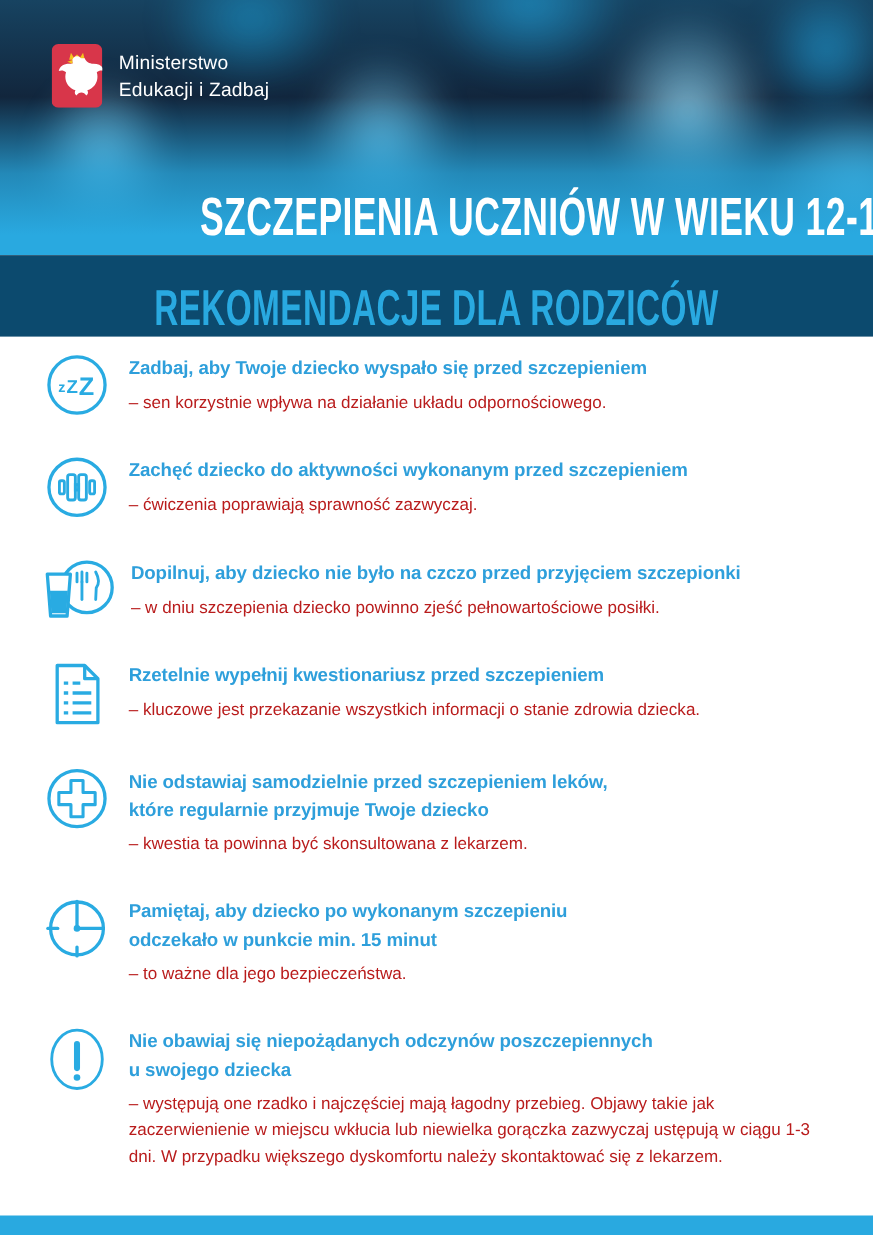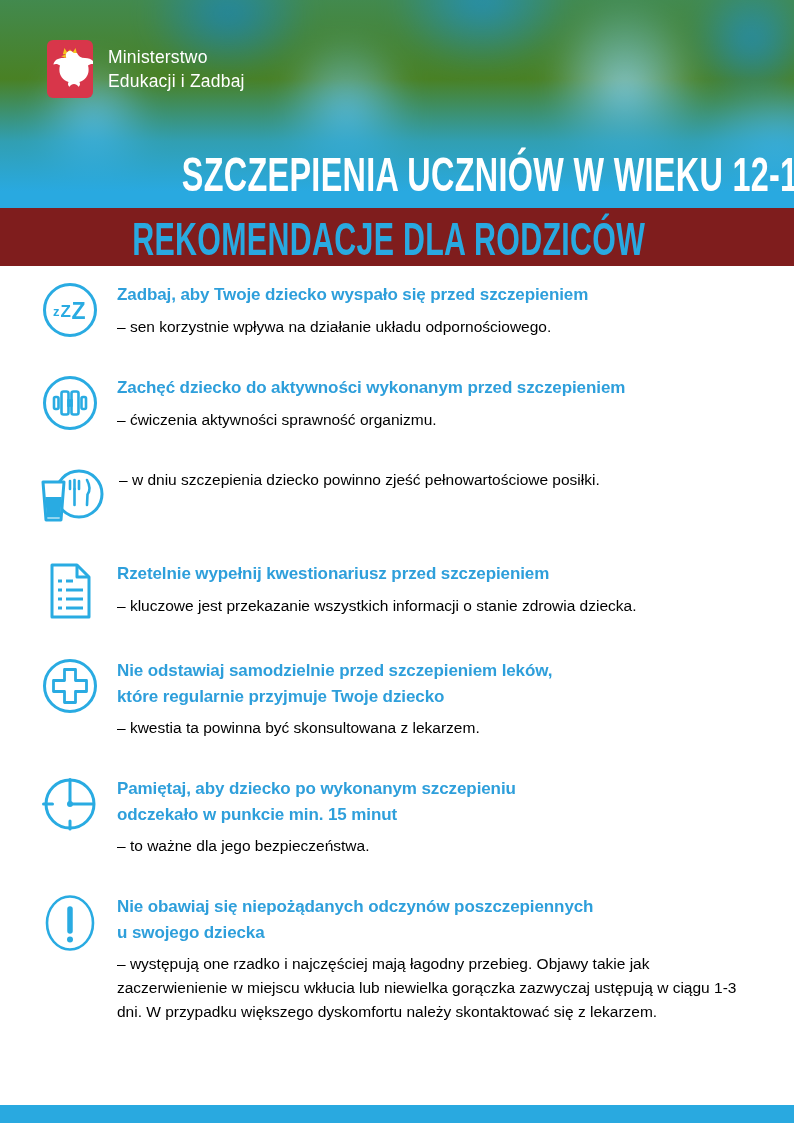--- a/index.html
+++ b/index.html
@@ -1,20 +1,20 @@
 <!DOCTYPE html>
 <html lang="pl"><head>
 <meta charset="utf-8">
 <style>
   html,body{margin:0;padding:0;}
   body{font-family:"Liberation Sans",sans-serif;background:#e8e8e8;}
   .poster{width:794px;height:1123px;position:relative;overflow:hidden;background:#fff;margin:0 auto;}
 
   
-  .hero{position:relative;height:208px;background:#4d7c0f;overflow:hidden;}
+  .hero{position:relative;height:232px;background:#0f172a;overflow:hidden;}
   .hero-blobs{position:absolute;inset:-25px;filter:blur(13px);opacity:.85;
     background:
       radial-gradient(90px 110px at 14% 60%, #8fd3ef 0%, rgba(143,211,239,0) 70%),
       radial-gradient(120px 90px at 30% 15%, #1579a8 0%, rgba(21,121,168,0) 70%),
       radial-gradient(100px 120px at 44% 55%, #7fcdee 0%, rgba(127,205,238,0) 70%),
       radial-gradient(130px 100px at 60% 10%, #1b86ba 0%, rgba(27,134,186,0) 70%),
       radial-gradient(110px 130px at 77% 45%, #9bd8f1 0%, rgba(155,216,241,0) 72%),
       radial-gradient(90px 90px at 92% 25%, #1b86ba 0%, rgba(27,134,186,0) 70%),
       radial-gradient(120px 100px at 95% 70%, #7fcdee 0%, rgba(127,205,238,0) 70%);
   }
@@ -23,31 +23,31 @@
       rgba(41,169,224,.78) 68%, #29a9e0 92%);}
   .logo{position:absolute;top:40px;left:47px;display:flex;align-items:center;gap:15px;}
   .shield svg{display:block;}
   .logo-text{color:#fff;font-size:17.5px;line-height:1.4;letter-spacing:.2px;}
   .title{position:absolute;bottom:8px;left:0;width:100%;text-align:center;margin:0;color:#fff;}
   .condensed{display:inline-block;transform:scaleX(.66);transform-origin:50% 50%;
     white-space:nowrap;font-weight:700;letter-spacing:.5px;}
   .title .condensed{font-size:49px;line-height:1.05;}
 
   
-  .subtitle-band{padding:7px 0 3px;background:#7f1d1d;}
+  .subtitle-band{text-align:center;padding:23px 0 3px;background:#0c4a6e;}
   .subtitle-band .condensed{font-size:46px;color:#29a9e0;line-height:1.05;}
 
   
   .items{padding:15px 40px 0 36px;}
   .item{display:flex;gap:13px;margin-bottom:35px;}
   .item-icon{flex:0 0 68px;display:flex;justify-content:center;align-items:flex-start;}
   .item-texts{flex:1;padding-top:1px;}
   .item-heading{margin:0 0 7px;color:#2e9fdb;font-weight:700;font-size:17px;
     line-height:1.5;white-space:pre-line;letter-spacing:-.1px;}
-  .item-detail{margin:0;color:#000000;font-size:15.5px;line-height:1.55;max-width:660px;}
+  .item-detail{margin:0;color:#b91c1c;font-size:15.5px;line-height:1.55;max-width:660px;}
 
   
   .footer-bar{position:absolute;left:0;right:0;bottom:0;height:18px;background:#29a9e0;}
 </style>
 </head>
 <body>
 
 <div class="poster">
 
   <header class="hero">
@@ -102,40 +102,41 @@
             <rect x="13" y="23" width="4.5" height="12" rx="1.5"></rect>
             <rect x="20.5" y="17.5" width="7" height="23" rx="2"></rect>
             <rect x="27.5" y="26.5" width="3" height="5"></rect>
             <rect x="30.5" y="17.5" width="7" height="23" rx="2"></rect>
             <rect x="40.5" y="23" width="4.5" height="12" rx="1.5"></rect>
           </g>
         </svg>
       </div>
       <div class="item-texts">
         <h3 class="item-heading">Zachęć dziecko do aktywności wykonanym przed szczepieniem</h3>
-        <p class="item-detail">– ćwiczenia aktywności sprawność organizmu.</p>
+        <p class="item-detail">– ćwiczenia poprawiają sprawność zazwyczaj.</p>
       </div>
     </div>
 
     <div class="item">
       <div class="item-icon">
         <svg width="70" height="58" viewBox="0 0 70 58" aria-hidden="true">
           <circle cx="43" cy="27" r="23" fill="none" stroke="#29abe2" stroke-width="3"></circle>
           <g fill="none" stroke="#29abe2" stroke-width="2.6" stroke-linecap="round">
             <path d="M34 14 v8"></path>
               <path d="M38.5 13 v9"></path>
               <path d="M43 14 v8"></path>
             <path d="M38.5 22 v16"></path>
             <path d="M51 13 c3.2 6 3.2 11 .5 14.5 L51 38"></path>
           </g>
           <path d="M7 15 L28 15 L25 53 L10 53 Z" fill="#ffffff" stroke="#29abe2" stroke-width="3" stroke-linejoin="round"></path>
           <path d="M9.3 30 h16.4 l-1.5 20.5 h-13.4 z" fill="#29abe2"></path>
         </svg>
       </div>
       <div class="item-texts">
+        <h3 class="item-heading">Dopilnuj, aby dziecko nie było na czczo przed przyjęciem szczepionki</h3>
         <p class="item-detail">– w dniu szczepienia dziecko powinno zjeść pełnowartościowe posiłki.</p>
       </div>
     </div>
 
     <div class="item">
       <div class="item-icon">
         <svg width="52" height="62" viewBox="0 0 52 62" aria-hidden="true">
           <path d="M8 5 h25 l12 12 v40 h-37 z" fill="none" stroke="#29abe2" stroke-width="3" stroke-linejoin="round"></path>
           <path d="M33 5 v12 h12" fill="none" stroke="#29abe2" stroke-width="3" stroke-linejoin="round"></path>
           <g stroke="#29abe2" stroke-width="3" stroke-linecap="butt">

